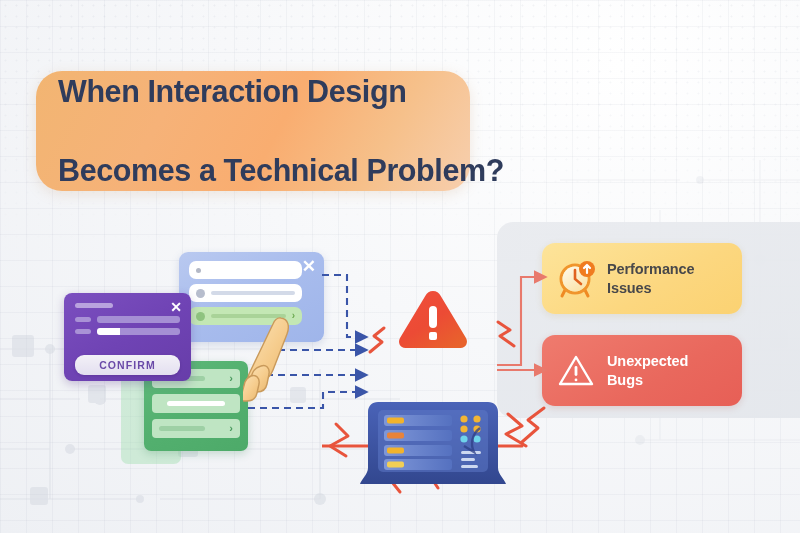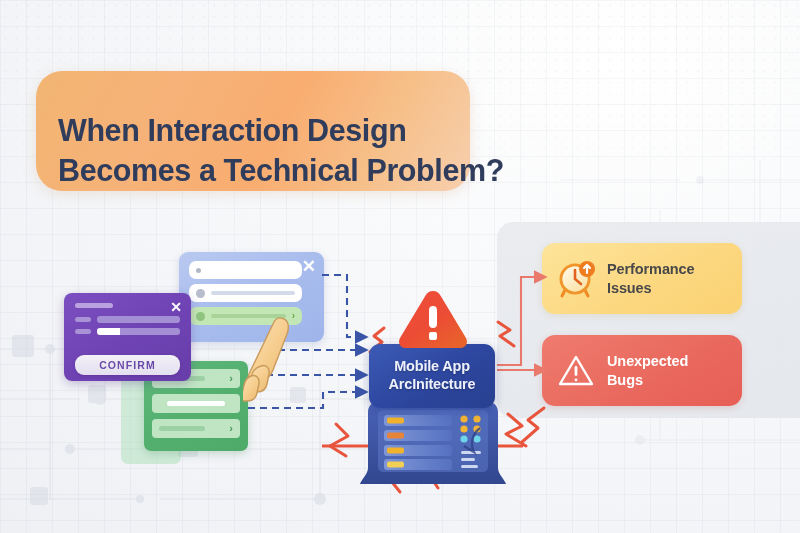--- a/index.html
+++ b/index.html
@@ -61,21 +61,21 @@
     position: absolute;
     left: 36px;
     top: 71px;
     width: 434px;
     height: 120px;
     border-radius: 26px;
     background: linear-gradient(118deg, #f2b572 0%, #f6b278 30%, #f9ad70 55%, #f6c08a 78%, #f7cfae 100%);
     box-shadow: 0 3px 14px rgba(190,140,90,0.18);
     display: flex;
     flex-direction: column;
-    justify-content: flex-end;
+    justify-content: space-between;
     padding: 0 22px 0 22px;
     box-sizing: border-box;
   }
   .title-line {
     color: #2f3c5c;
     font-size: 30.5px;
     font-weight: bold;
     letter-spacing: -0.4px;
     line-height: 1.33;
     white-space: nowrap;
@@ -504,26 +504,20 @@
       <circle cx="117" cy="31" r="3.6" fill="#f3b534"></circle>
       <circle cx="104" cy="41" r="3.6" fill="#6fd3ea"></circle>
       <circle cx="117" cy="41" r="3.6" fill="#6fd3ea"></circle>
       <rect x="101" y="53" width="20" height="3" rx="1.5" fill="#cdd8f0"></rect>
       <rect x="101" y="60" width="14" height="3" rx="1.5" fill="#cdd8f0"></rect>
       <rect x="101" y="67" width="17" height="3" rx="1.5" fill="#cdd8f0"></rect>
     </g>
     <path d="M120 30 C112 36 110 46 114 54 L104 48" fill="none" stroke="#2d3f86" stroke-width="2.4" opacity=".75"></path>
   </svg>
 
-  <div class="center-node">
-    <div class="center-label">
-      <span>Mobile App</span><br>
-      <span>ArcInitecture</span>
-    </div>
-  </div>
 
   <svg class="warn-triangle" viewBox="0 0 74 62">
     <defs>
       <linearGradient id="warng" x1="0" y1="0" x2="0.8" y2="1">
         <stop offset="0%" stop-color="#f04e3c"></stop>
         <stop offset="55%" stop-color="#ec4b35"></stop>
         <stop offset="100%" stop-color="#e8622c"></stop>
       </linearGradient>
     </defs>
     <path d="M37 3 C40.5 3 43 5 44.6 7.8 L70 50 C72.5 54.4 70 60 64.5 60 H9.5 C4 60 1.5 54.4 4 50 L29.4 7.8 C31 5 33.5 3 37 3 Z" fill="url(#warng)"></path>

